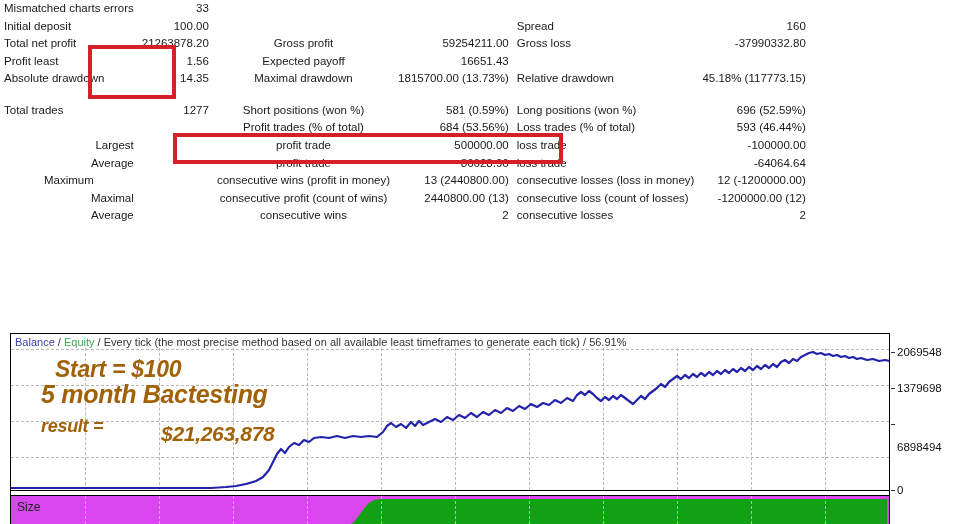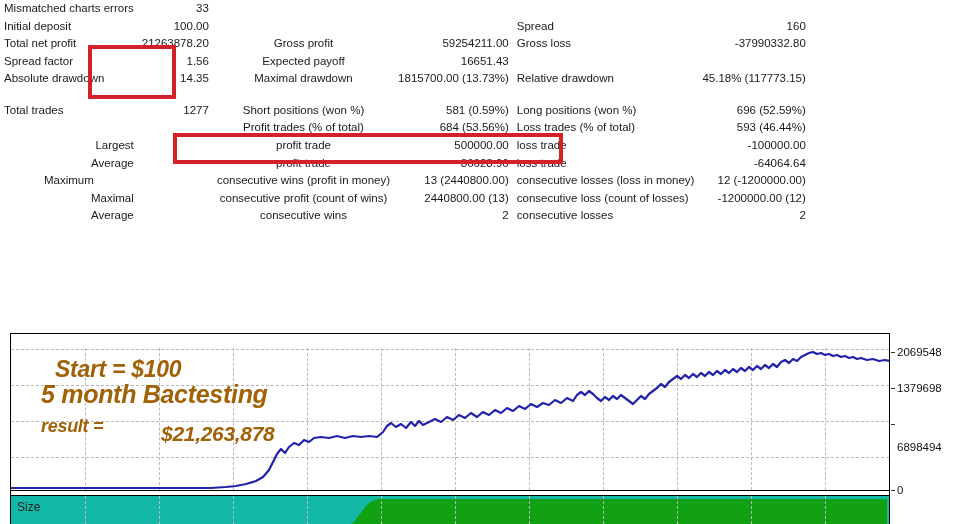--- a/index.html
+++ b/index.html
@@ -142,21 +142,21 @@
   
   #sizepanel {
     position: absolute;
     left: 10px;
     top: 495px;
     width: 880px;
     height: 29px;
     border: 1px solid #000000;
     border-bottom: none;
     box-sizing: border-box;
-    background: #14b8a6;
+    background: #d946ef;
     overflow: hidden;
   }
   #size-label {
     position: absolute;
     left: 6px; top: 4px;
     font-size: 12px;
     color: #222222;
     z-index: 4;
   }
   #size-area {
@@ -209,21 +209,21 @@
       </tr>
       <tr>
         <td class="c-label wrap-label">Total net profit</td>
         <td class="c-value">21263878.20</td>
         <td class="c-name">Gross profit</td>
         <td class="c-value2">59254211.00</td>
         <td class="c-name2">Gross loss</td>
         <td class="c-value3">-37990332.80</td>
       </tr>
       <tr>
-        <td class="c-label">Spread factor</td>
+        <td class="c-label">Profit least</td>
         <td class="c-value">1.56</td>
         <td class="c-name">Expected payoff</td>
         <td class="c-value2">16651.43</td>
         <td class="c-name2"></td>
         <td class="c-value3"></td>
       </tr>
       <tr>
         <td class="c-label wrap-label">Absolute drawdown</td>
         <td class="c-value">14.35</td>
         <td class="c-name">Maximal drawdown</td>
@@ -291,20 +291,23 @@
         <td class="c-value3">2</td>
       </tr>
     </tbody>
   </table>
 
   <div class="hl" id="hl-net-profit"></div>
   <div class="hl" id="hl-max-dd"></div>
 </div>
 
 <div id="graph">
+  <div id="graph-legend">
+    <span class="lg-balance">Balance</span><span class="lg-sep"> / </span><span class="lg-equity">Equity</span><span class="lg-sep"> / </span><span class="lg-rest">Every tick (the most precise method based on all available least timeframes to generate each tick) / 56.91%</span>
+  </div>
 
   <div class="gridv" style="left:74px"></div>
   <div class="gridv" style="left:148px"></div>
   <div class="gridv" style="left:222px"></div>
   <div class="gridv" style="left:296px"></div>
   <div class="gridv" style="left:370px"></div>
   <div class="gridv" style="left:444px"></div>
   <div class="gridv" style="left:518px"></div>
   <div class="gridv" style="left:592px"></div>
   <div class="gridv" style="left:666px"></div>

